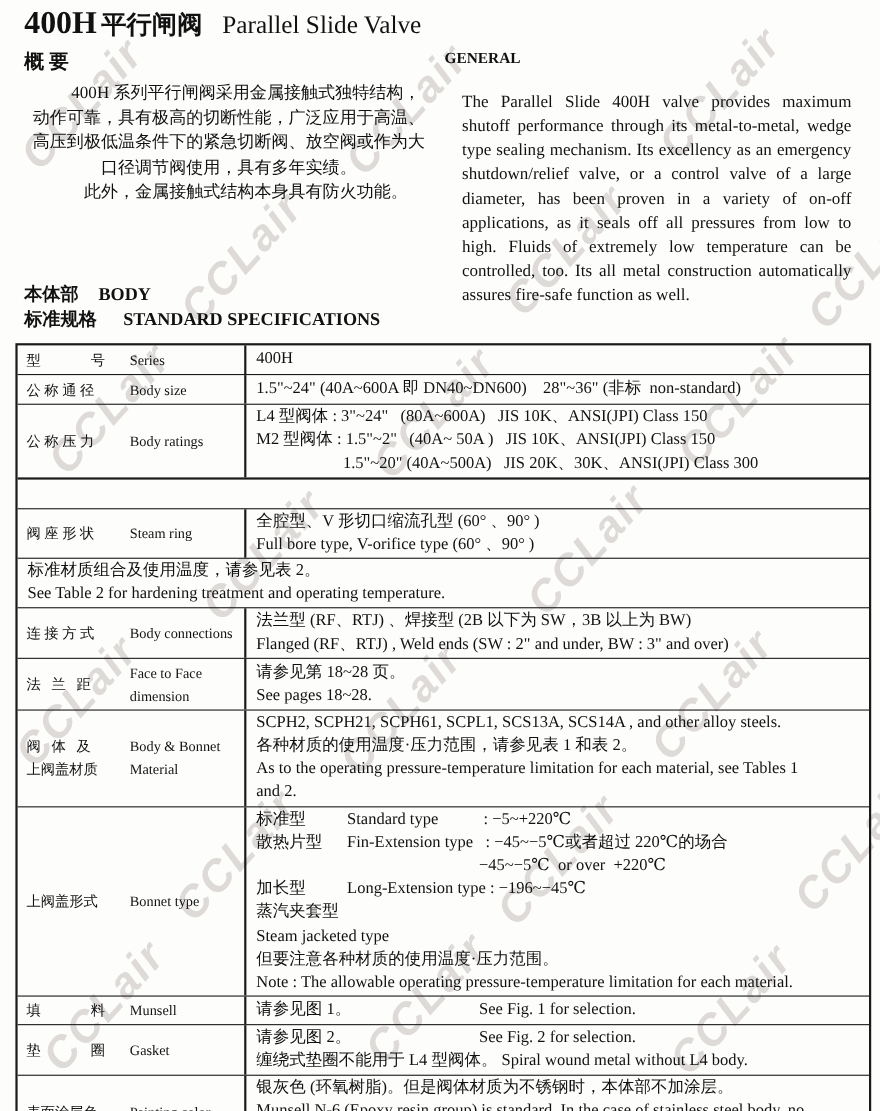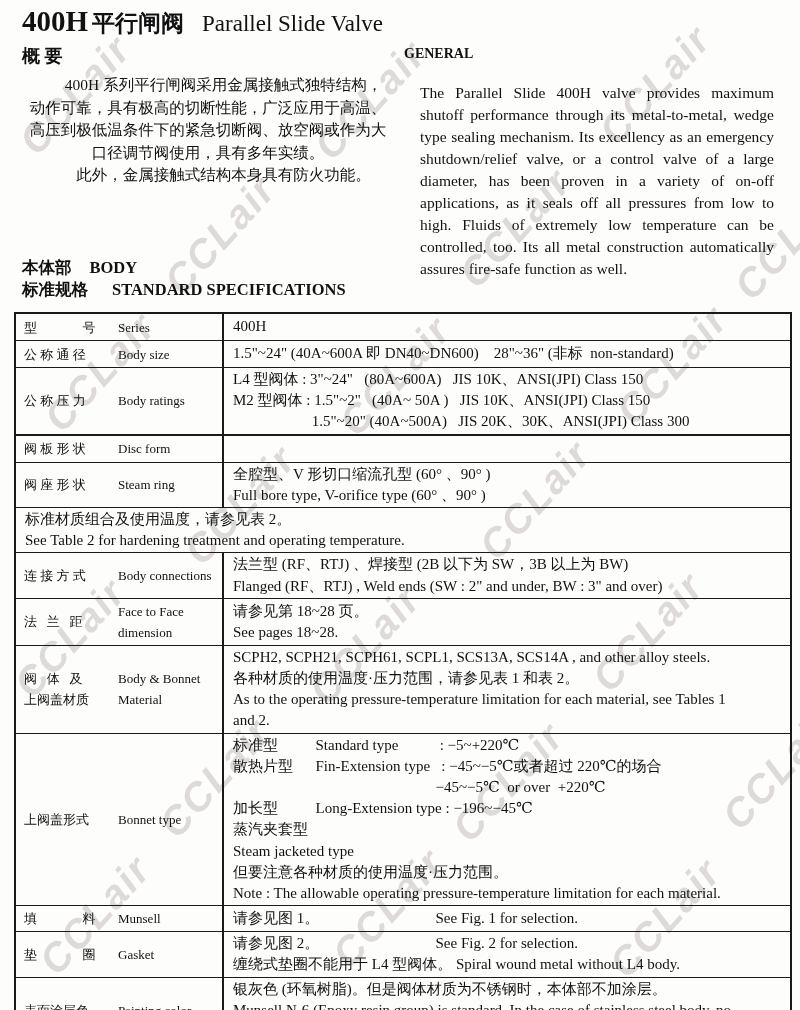--- a/index.html
+++ b/index.html
@@ -155,24 +155,20 @@
         <div class="th">
           <span class="zh">公 称 压 力</span>
           <span class="en">Body ratings</span>
         </div>
         <div class="td">L4 型阀体 : 3"~24"   (80A~600A)   JIS 10K、ANSI(JPI) Class 150
 M2 型阀体 : 1.5"~2"   (40A~ 50A )   JIS 10K、ANSI(JPI) Class 150
                      1.5"~20" (40A~500A)   JIS 20K、30K、ANSI(JPI) Class 300</div>
       </div>
 
       <div class="tr r4">
-        <div class="th">
-          <span class="zh">阀 板 形 状</span>
-          <span class="en">Disc form</span>
-        </div>
       </div>
 
       <div class="tr r5">
         <div class="th">
           <span class="zh">阀 座 形 状</span>
           <span class="en">Steam ring</span>
         </div>
         <div class="td">全腔型、V 形切口缩流孔型 (60° 、90° )
 Full bore type, V-orifice type (60° 、90° )</div>
       </div>

